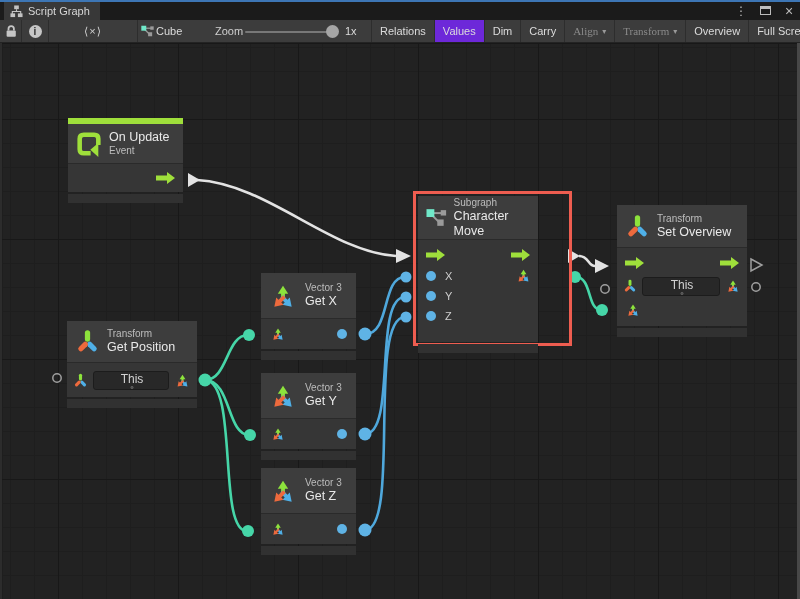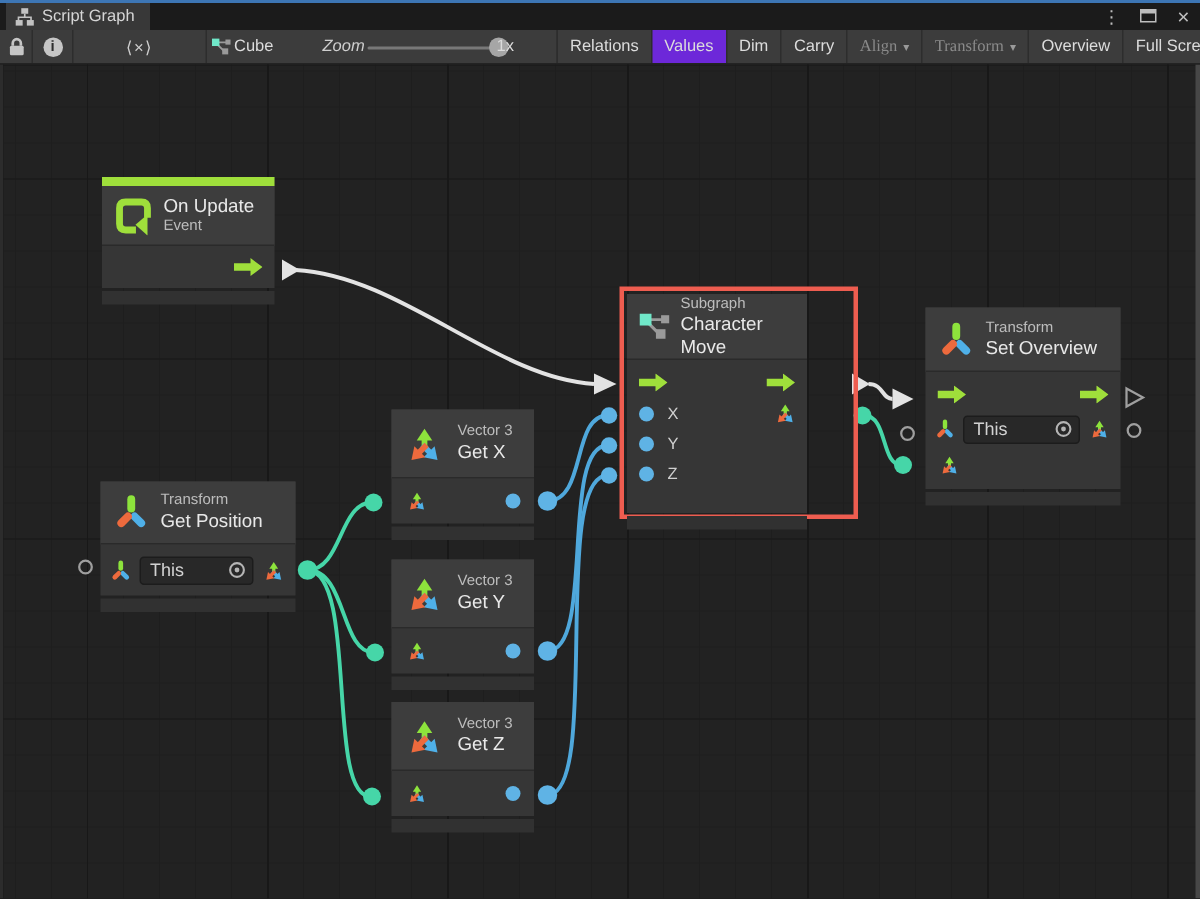--- a/index.html
+++ b/index.html
@@ -20,21 +20,21 @@
                   color:#bdbdbd; font-size:12px; }
   .win-controls .wc { width:14px; text-align:center; cursor:default; }
   .wc-max { width:11px; height:9px; border:1.5px solid #bdbdbd; border-top-width:3px; }
 
   
   .toolbar { position:absolute; left:0; top:20px; width:800px; height:23px; background:#3c3c3c;
              border-bottom:1px solid #232323; color:#dcdcdc; font-size:11px; }
   .toolbar .sep { position:absolute; top:0; width:1px; height:22px; background:#2d2d2d; }
   .tb-abs { position:absolute; top:0; height:22px; display:flex; align-items:center; justify-content:center; }
   .tb-btn { cursor:default; }
-  .toolbar .lbl { color:#cfcfcf;font-style:italic; }
+  .toolbar .lbl { color:#cfcfcf; }
   .slider-track { position:absolute; top:11px; left:245px; width:90px; height:2px; background:#787878; border-radius:1px; }
   .slider-handle { position:absolute; top:5px; left:326px; width:13px; height:13px; border-radius:50%; background:#a6a6a6; }
   .tb-group { position:absolute; left:371px; top:0; right:0; height:22px; display:flex; }
   .tb-group .tbtn { height:22px; display:flex; align-items:center; padding:0 8px;
                     border-left:1px solid #2d2d2d; white-space:nowrap; gap:4px; }
   .tb-group .tbtn.active { background:#6d28d9; }
   .tb-group .tbtn.disabled { color:#8a8a8a;font-family:Liberation Serif, serif; }
   .caret { font-size:8px; color:#9a9a9a; }
   .info-chip { width:13px; height:13px; border-radius:50%; background:#c6c6c6; color:#2e2e2e;
                font-weight:bold; font-size:10px; display:flex; align-items:center; justify-content:center; }
@@ -60,21 +60,21 @@
   .n-sub { font-size:10px; color:#bdbdbd; line-height:12px; }
   .n-title { font-size:12.5px; color:#e9e9e9; line-height:15px; }
   .n-foot { margin-top:2px; height:9px; background:#313131; }
   .accent-bar { height:6px; background:#9fdf3b; }
   .row { display:flex; align-items:center; padding:0 8px; }
   .dot { width:10px; height:10px; border-radius:50%; }
   .dot-blue { background:#5fb3e5; }
   .port-lbl { font-size:11px; color:#cfcfcf; margin-left:9px; }
   .this-field { height:19px; background:#282828; border:1px solid #1c1c1c; border-radius:3px;
                 display:flex; align-items:center; justify-content:space-between;
-                padding:0 4px 0 6px; font-size:12px; color:#d2d2d2; }
+                padding:0 4px 0 6px; font-size:12px; color:#d2d2d2;flex-direction:column; }
   .spacer { flex:1; }
   .ic { display:block; }
 
   
   .sel-border { position:absolute; z-index:2; border:3px solid #ee5d50; }
 </style>
 </head>
 <body>
 
 <svg width="0" height="0" style="position:absolute">
@@ -168,21 +168,21 @@
     <div class="sep" style="left:137px"></div>
     <div class="tb-abs" style="left:140px;width:14px">
       <svg class="ic" width="13" height="12" viewBox="0 0 21 19">
           <use href="#sym-subgraph"></use>
         </svg>
     </div>
     <div class="tb-abs" style="left:156px">Cube</div>
     <div class="tb-abs lbl" style="left:215px">Zoom</div>
     <div class="slider-track"></div>
     <div class="slider-handle"></div>
-    <div class="tb-abs" style="left:331px">1x</div>
+    <div class="tb-abs" style="left:345px">1x</div>
     <div class="sep" style="left:371px"></div>
 
     <div class="tb-group">
       <div class="tbtn">
           <span>Relations</span>
         </div>
       <div class="tbtn active">
           <span>Values</span>
         </div>
       <div class="tbtn">

